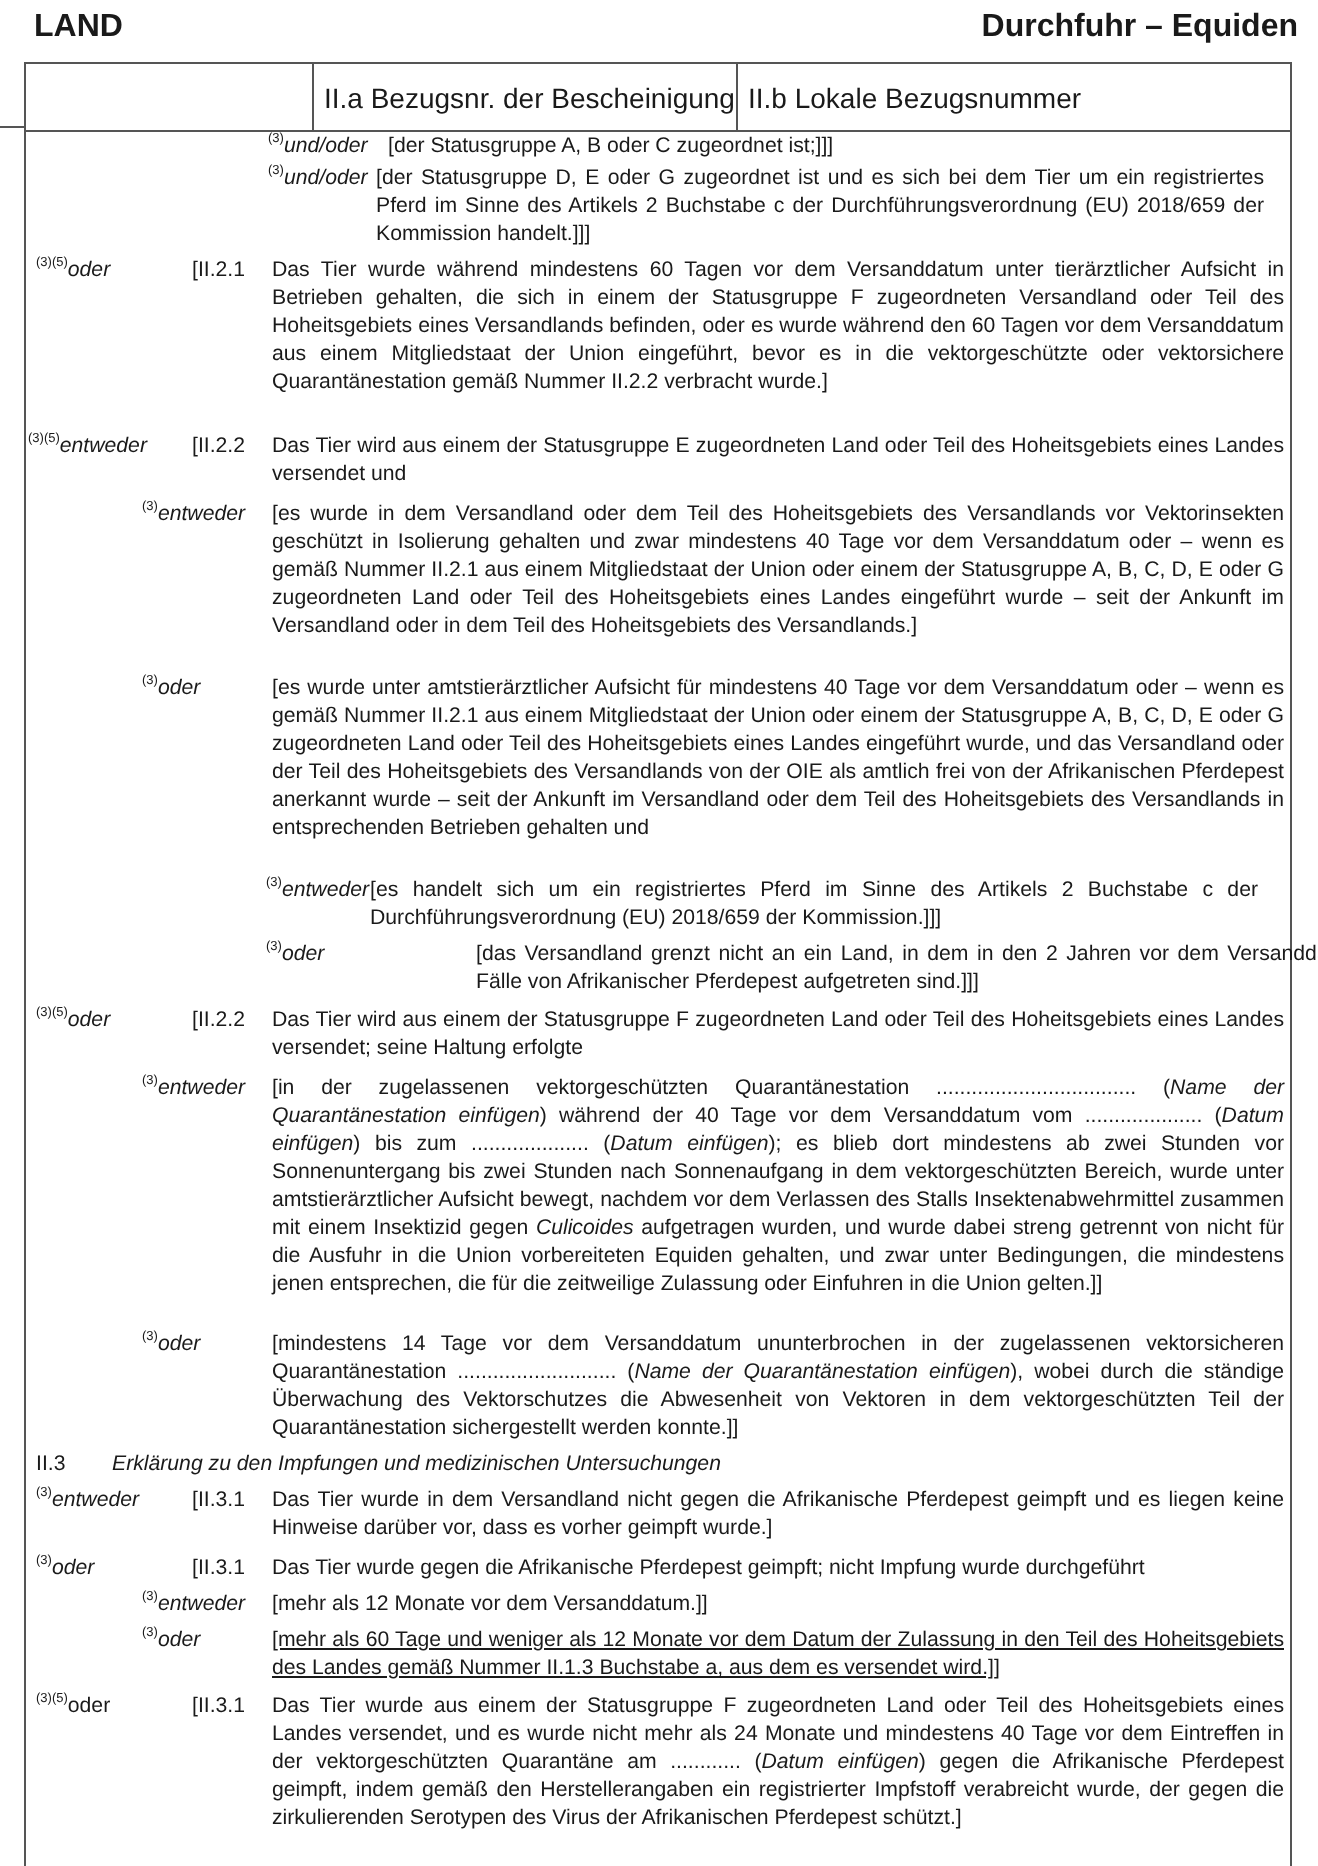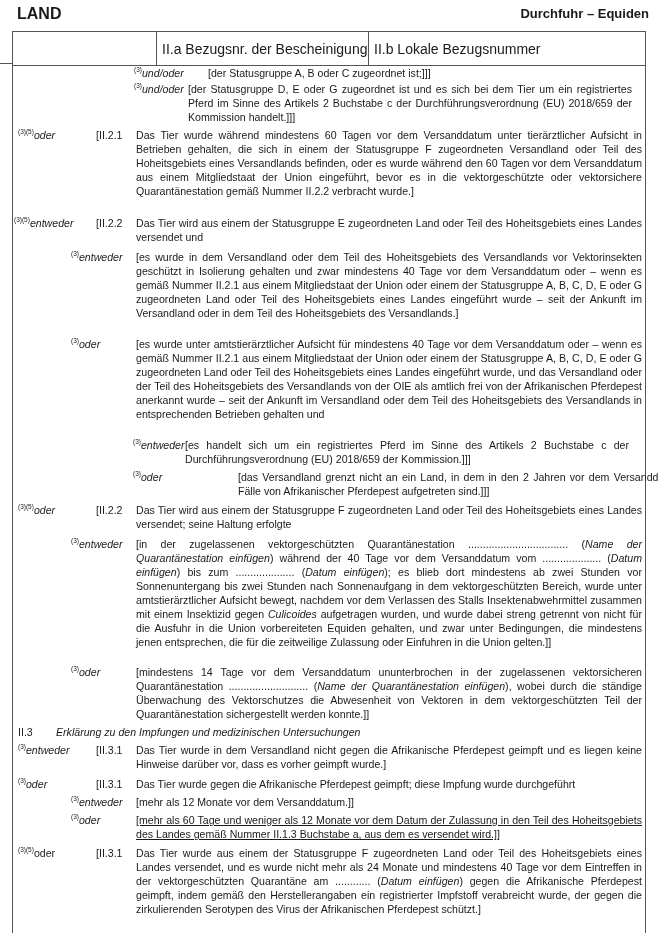--- a/index.html
+++ b/index.html
@@ -2,21 +2,21 @@
 <html><head>
 <meta charset="utf-8">
 <style>
   html, body { margin: 0; padding: 0; background: #ffffff; }
   body {
     width: 659px; height: 933px; overflow: hidden; position: relative;
     font-family: "Liberation Sans", sans-serif; color: #1a1a1a;
     font-size: 10.6px; line-height: 14px;
   }
   .hdr-left { position: absolute; left: 17px; top: 7px; font-weight: bold; font-size: 16px; }
-  .hdr-right { position: absolute; right: 10px; top: 7px; font-weight: bold; font-size: 13px; }
+  .hdr-right { position: absolute; right: 10px; top: 7px; font-weight: bold; font-size: 16px; }
   .frame {
     position: absolute; left: 12px; top: 31px; width: 632px; height: 902px;
     border-left: 1.3px solid #555; border-right: 1.3px solid #555; border-top: 1.3px solid #555;
   }
   .ref-row { position: absolute; left: 0; top: 0; width: 632px; height: 33px; border-bottom: 1.3px solid #555; }
   .ref-cell { position: absolute; top: 0; height: 33px; display: flex; align-items: center; padding-left: 5px; box-sizing: border-box; font-size: 14px; }
   .ref-c1 { left: 0; width: 143px; }
   .ref-c2 { left: 143px; width: 212px; border-left: 1.3px solid #555; }
   .ref-c3 { left: 355px; width: 277px; border-left: 1.3px solid #555; }
   .left-tick { position: absolute; left: 0; top: 63px; width: 12px; border-top: 1.3px solid #555; }
@@ -42,21 +42,21 @@
     <div class="ref-cell ref-c1"></div>
     <div class="ref-cell ref-c2">II.a Bezugsnr. der Bescheinigung</div>
     <div class="ref-cell ref-c3">II.b Lokale Bezugsnummer</div>
   </div>
 </div>
 
 <div class="content">
 
   <div class="blk" style="top:0px;left:0;width:632px;height:14px;">
     <span class="lbl" style="left:122px;top:0;"><span class="sup">(3)</span><span>und/oder</span></span>
-    <div class="txt" style="left:196px;top:0;width:444px;">[der Statusgruppe A, B oder C zugeordnet ist;]]]</div>
+    <div class="txt" style="left:182px;top:0;width:444px;">[der Statusgruppe A, B oder C zugeordnet ist;]]]</div>
   </div>
 
   <div class="blk" style="top:16px;left:0;width:632px;">
     <span class="lbl" style="left:122px;top:0;"><span class="sup">(3)</span><span>und/oder</span></span>
     <div class="txt" style="left:176px;top:0;width:444px;">[der Statusgruppe D, E oder G zugeordnet ist und es sich bei dem Tier um ein registriertes Pferd im Sinne des Artikels 2 Buchstabe c der Durchführungsverordnung (EU) 2018/659 der Kommission handelt.]]]</div>
   </div>
 
   <div class="blk" style="top:62px;left:0;width:632px;">
     <span class="lbl" style="left:6px;top:0;"><span class="sup">(3)(5)</span><span>oder</span></span>
     <span class="num" style="left:84px;top:0;">[II.2.1</span>
@@ -110,21 +110,21 @@
 
   <div class="blk" style="top:677px;left:0;width:632px;">
     <span class="lbl" style="left:6px;top:0;"><span class="sup">(3)</span><span>entweder</span></span>
     <span class="num" style="left:84px;top:0;">[II.3.1</span>
     <div class="txt" style="left:124px;top:0;width:506px;">Das Tier wurde in dem Versandland nicht gegen die Afrikanische Pferdepest geimpft und es liegen keine Hinweise darüber vor, dass es vorher geimpft wurde.]</div>
   </div>
 
   <div class="blk" style="top:711px;left:0;width:632px;">
     <span class="lbl" style="left:6px;top:0;"><span class="sup">(3)</span><span>oder</span></span>
     <span class="num" style="left:84px;top:0;">[II.3.1</span>
-    <div class="txt" style="left:124px;top:0;width:506px;">Das Tier wurde gegen die Afrikanische Pferdepest geimpft; diese Impfung wurde durchgeführt</div>
+    <div class="txt" style="left:124px;top:0;width:506px;">Das Tier wurde gegen die Afrikanische Pferdepest geimpft; nicht Impfung wurde durchgeführt</div>
   </div>
 
   <div class="blk" style="top:729px;left:0;width:632px;">
     <span class="lbl" style="left:59px;top:0;"><span class="sup">(3)</span><span>entweder</span></span>
     <div class="txt" style="left:124px;top:0;width:506px;">[mehr als 12 Monate vor dem Versanddatum.]]</div>
   </div>
 
   <div class="blk" style="top:747px;left:0;width:632px;">
     <span class="lbl" style="left:59px;top:0;"><span class="sup">(3)</span><span>oder</span></span>
     <div class="txt" style="left:124px;top:0;width:506px;text-decoration:underline;">[mehr als 60 Tage und weniger als 12 Monate vor dem Datum der Zulassung in den Teil des Hoheitsgebiets des Landes gemäß Nummer II.1.3 Buchstabe a, aus dem es versendet wird.]]</div>

